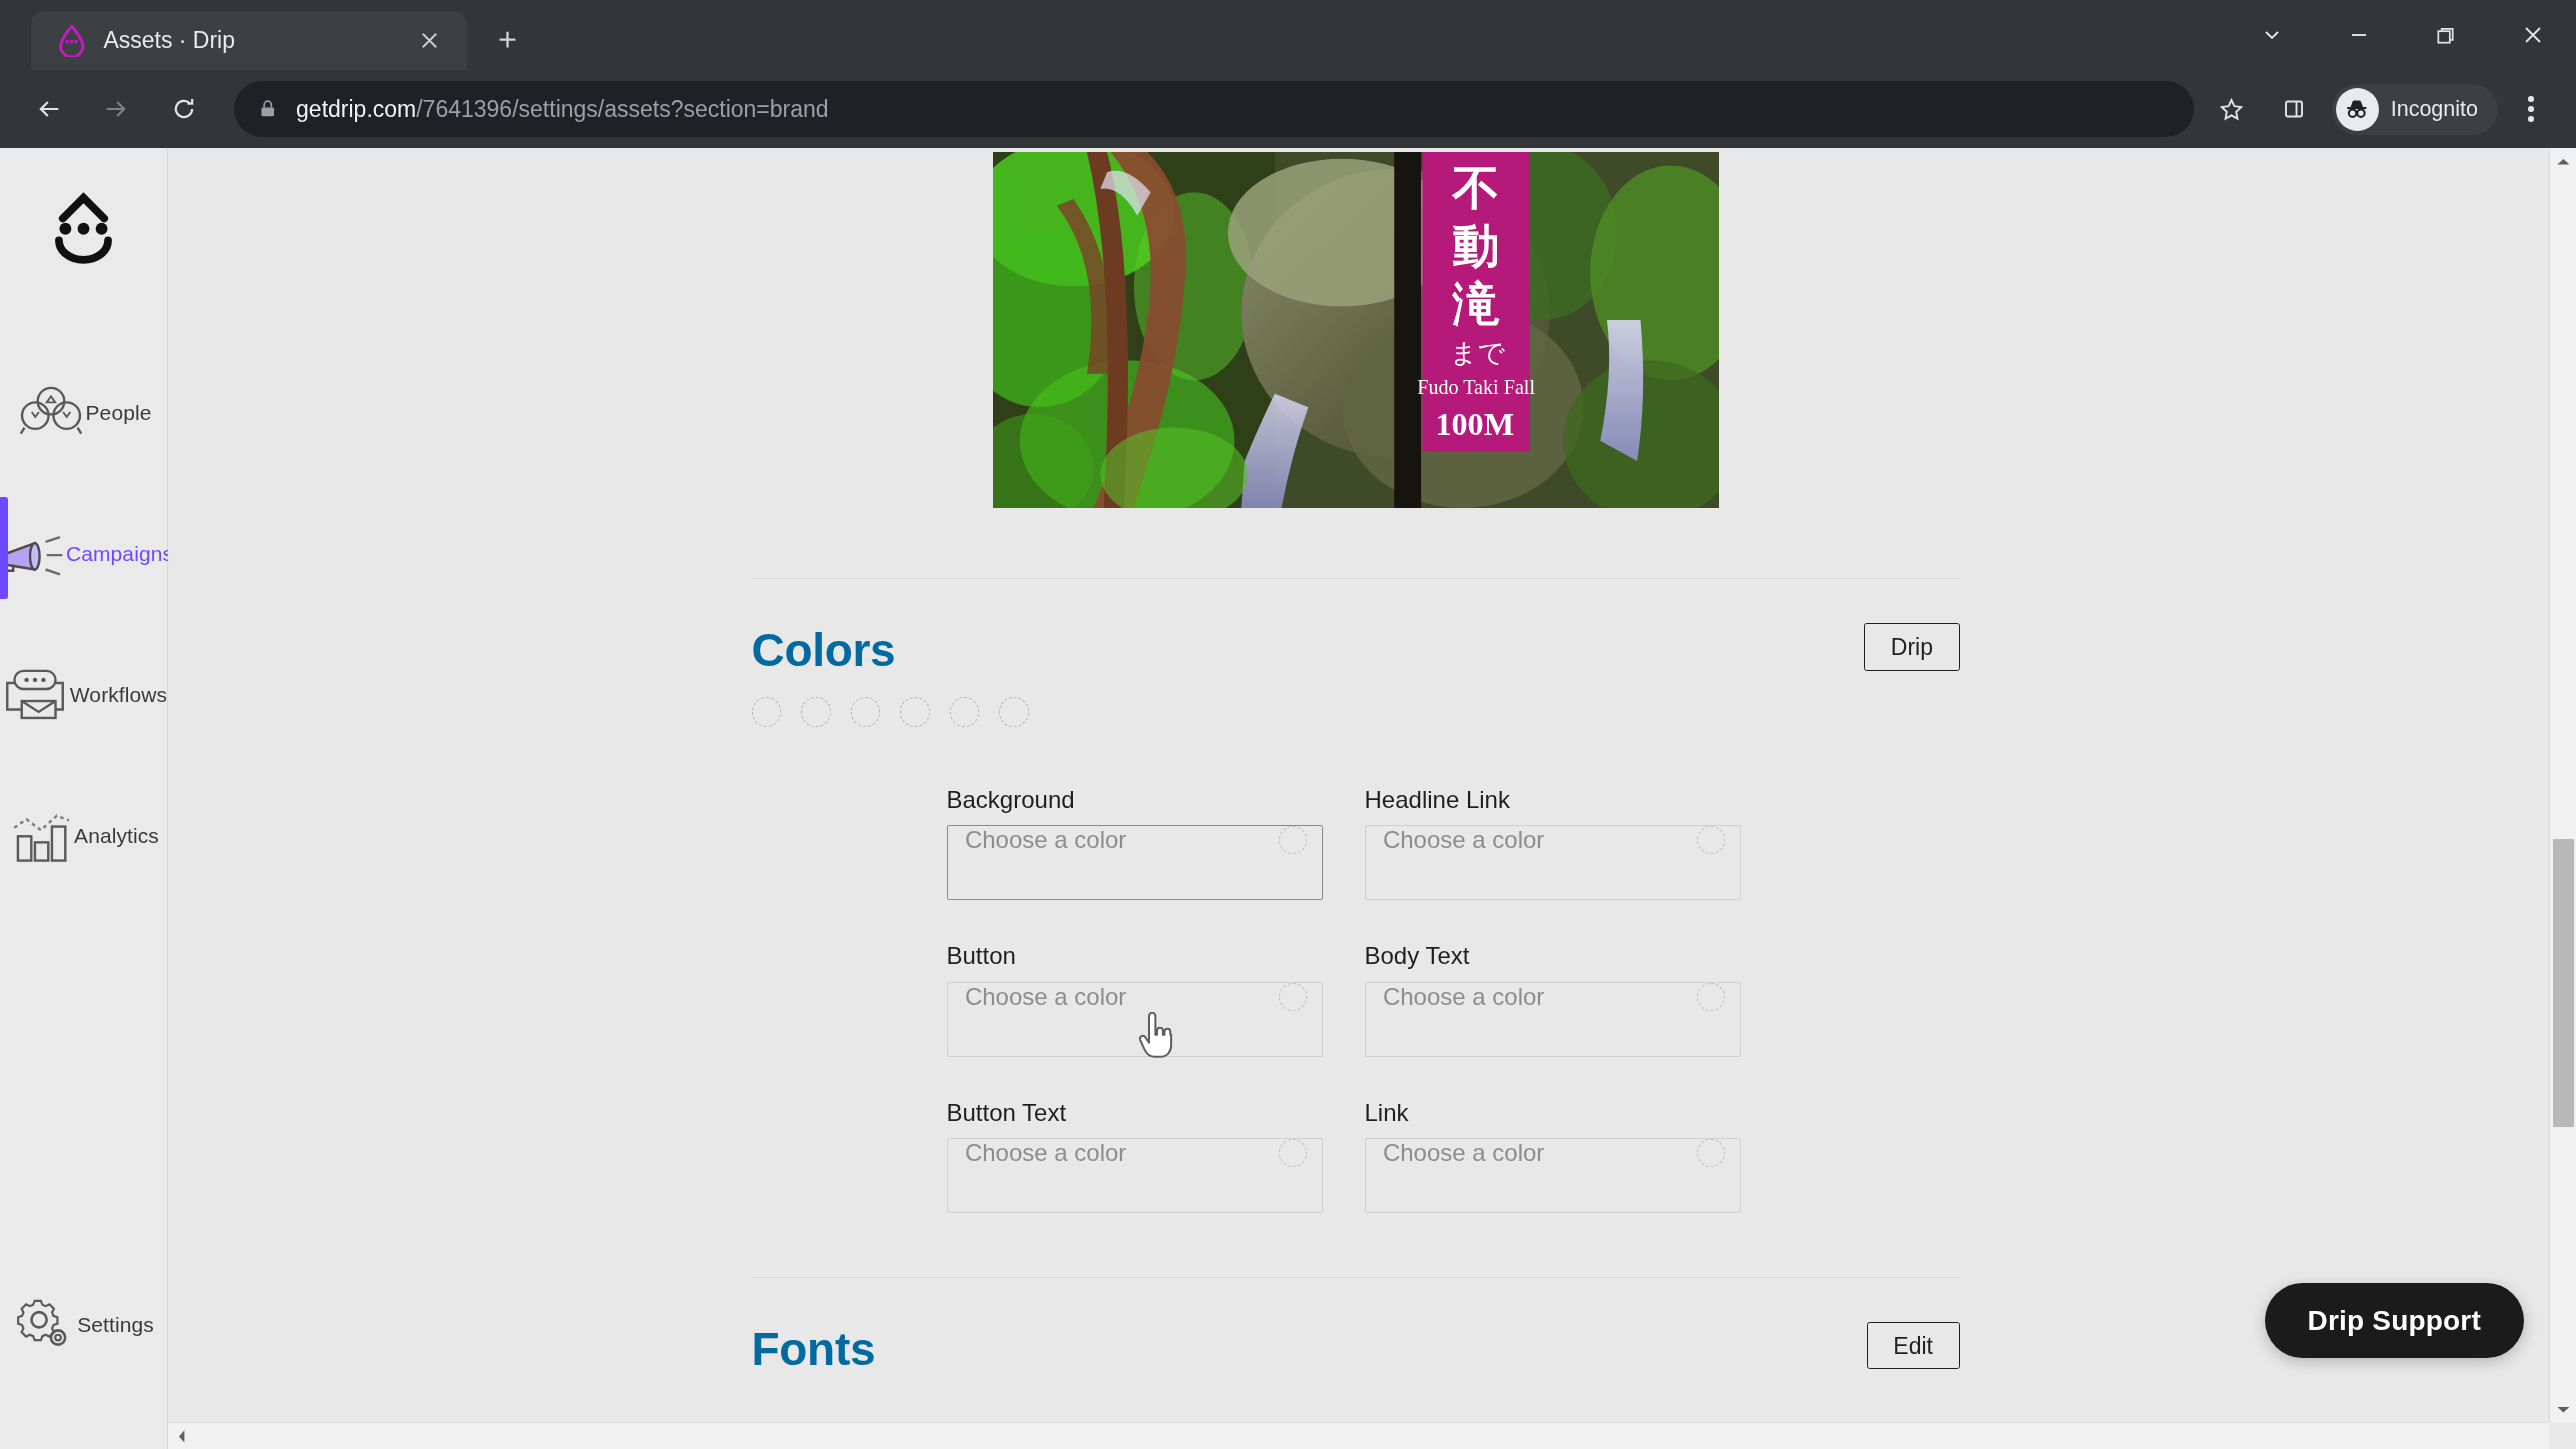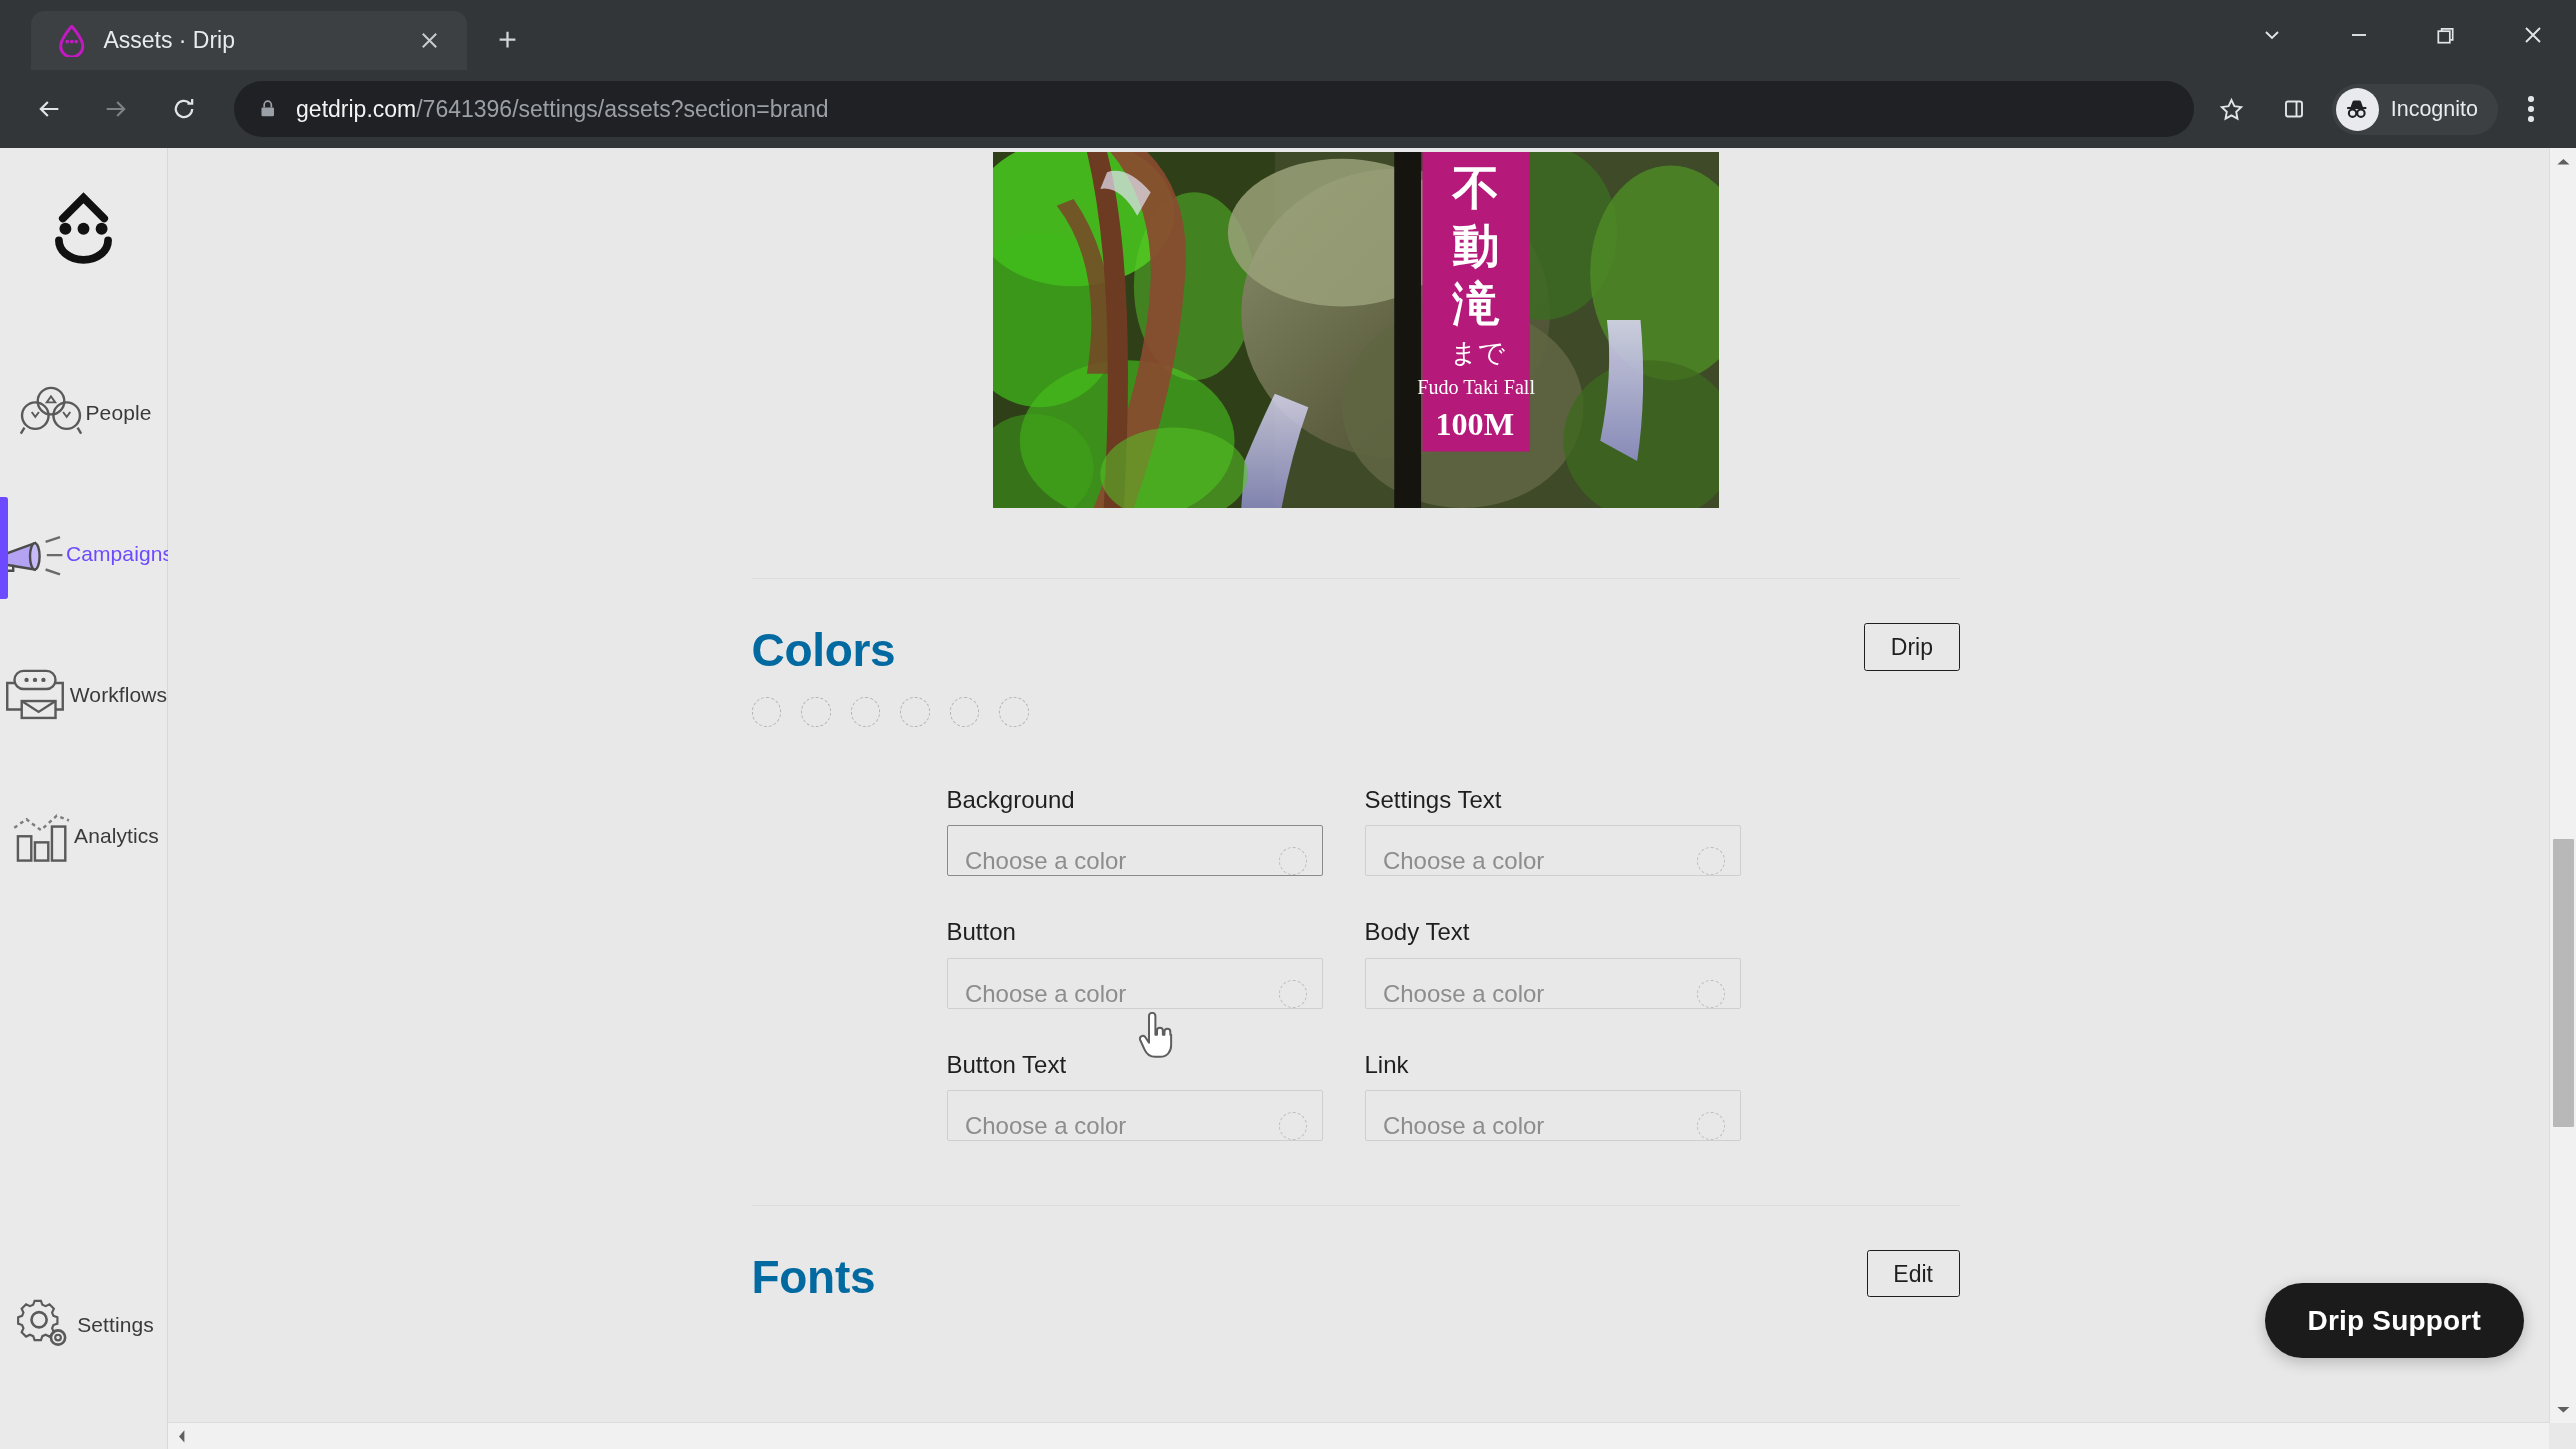--- a/index.html
+++ b/index.html
@@ -154,22 +154,22 @@
     width: 29.5px; height: 29.5px; border-radius: 50%;
     border: 1.3px dashed #b4b4b4; background: transparent;
   }
 
   #color-grid {
     margin-top: 59px; margin-left: 195px;
     display: grid; grid-template-columns: 376px 376px; column-gap: 49px; row-gap: 31px; gap: 42px;
   }
   .field-label { font-size: 24px; color: #1f1f1f; margin-bottom: 11.4px; }
   .color-input {
-    width: 376px; height: 51px; border: 1.3px solid #cfcfcf; border-radius: 2px;
-    display: flex; align-items: flex-end; padding: 0 14.8px 0 17.4px; background: transparent;
+    width: 376px; height: 75px; border: 1.3px solid #cfcfcf; border-radius: 2px;
+    display: flex; align-items: flex-start; padding: 0 14.8px 0 17.4px; background: transparent;
   }
   .color-input.hovered { border-color: #8a8a8a; }
   .color-input .placeholder { font-size: 24px; color: #8d8d8d; flex: 1 1 auto; }
   .color-input .dot {
     width: 28px; height: 28px; border-radius: 50%;
     border: 1.3px dashed #bdbdbd; flex: 0 0 auto;
   }
 
   #fonts-section { padding-bottom: 81px; }
 
@@ -476,21 +476,21 @@
 
             <div>
               <div class="field-label">Background</div>
               <div class="color-input hovered">
                 <span class="placeholder">Choose a color</span>
                 <span class="dot"></span>
               </div>
             </div>
 
             <div>
-              <div class="field-label">Settings Text</div>
+              <div class="field-label">Headline Link</div>
               <div class="color-input">
                 <span class="placeholder">Choose a color</span>
                 <span class="dot"></span>
               </div>
             </div>
 
             <div>
               <div class="field-label">Button</div>
               <div class="color-input">
                 <span class="placeholder">Choose a color</span>

